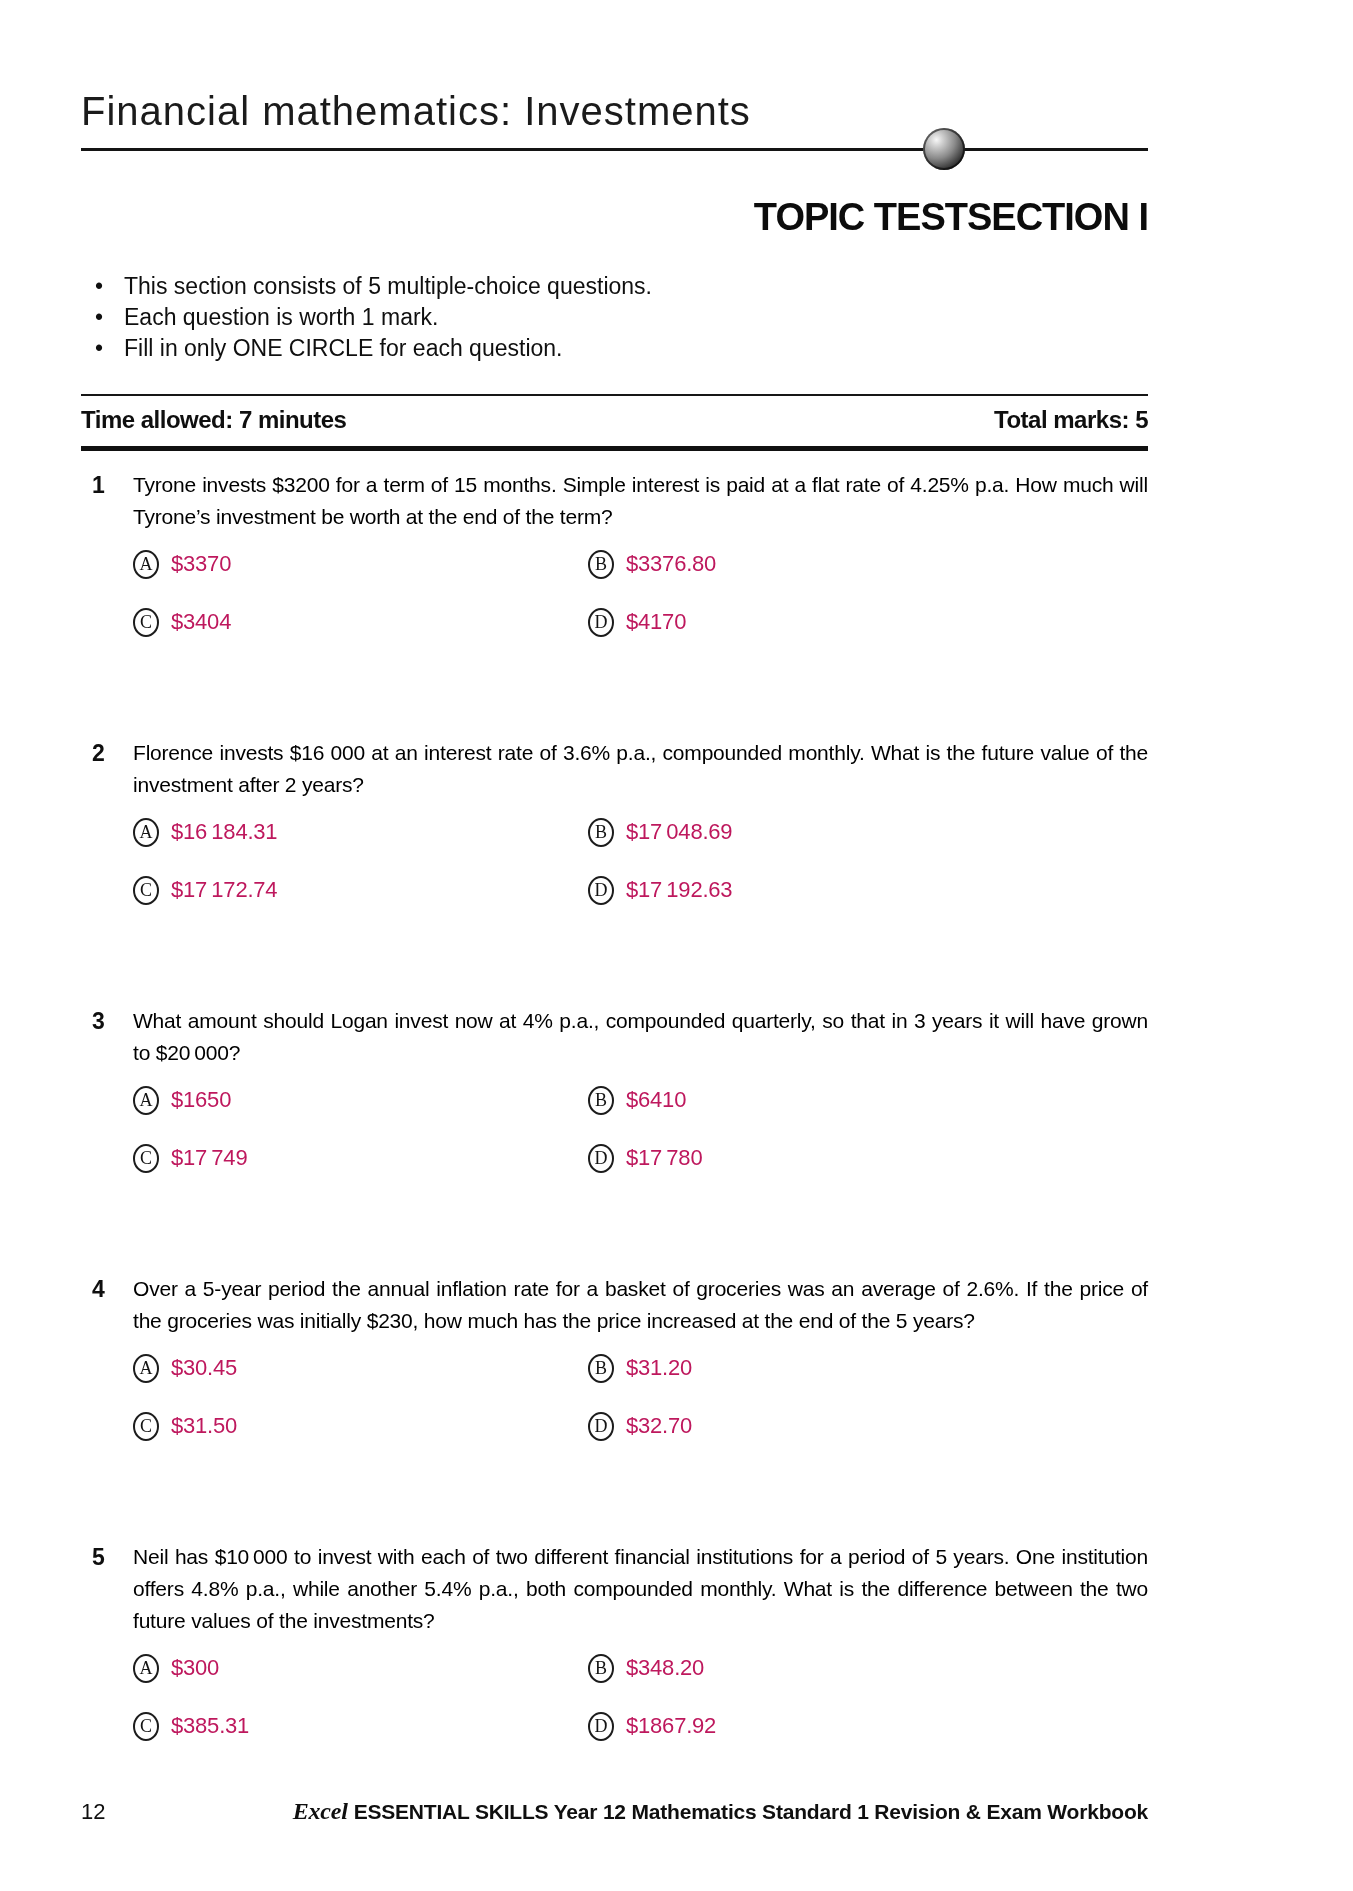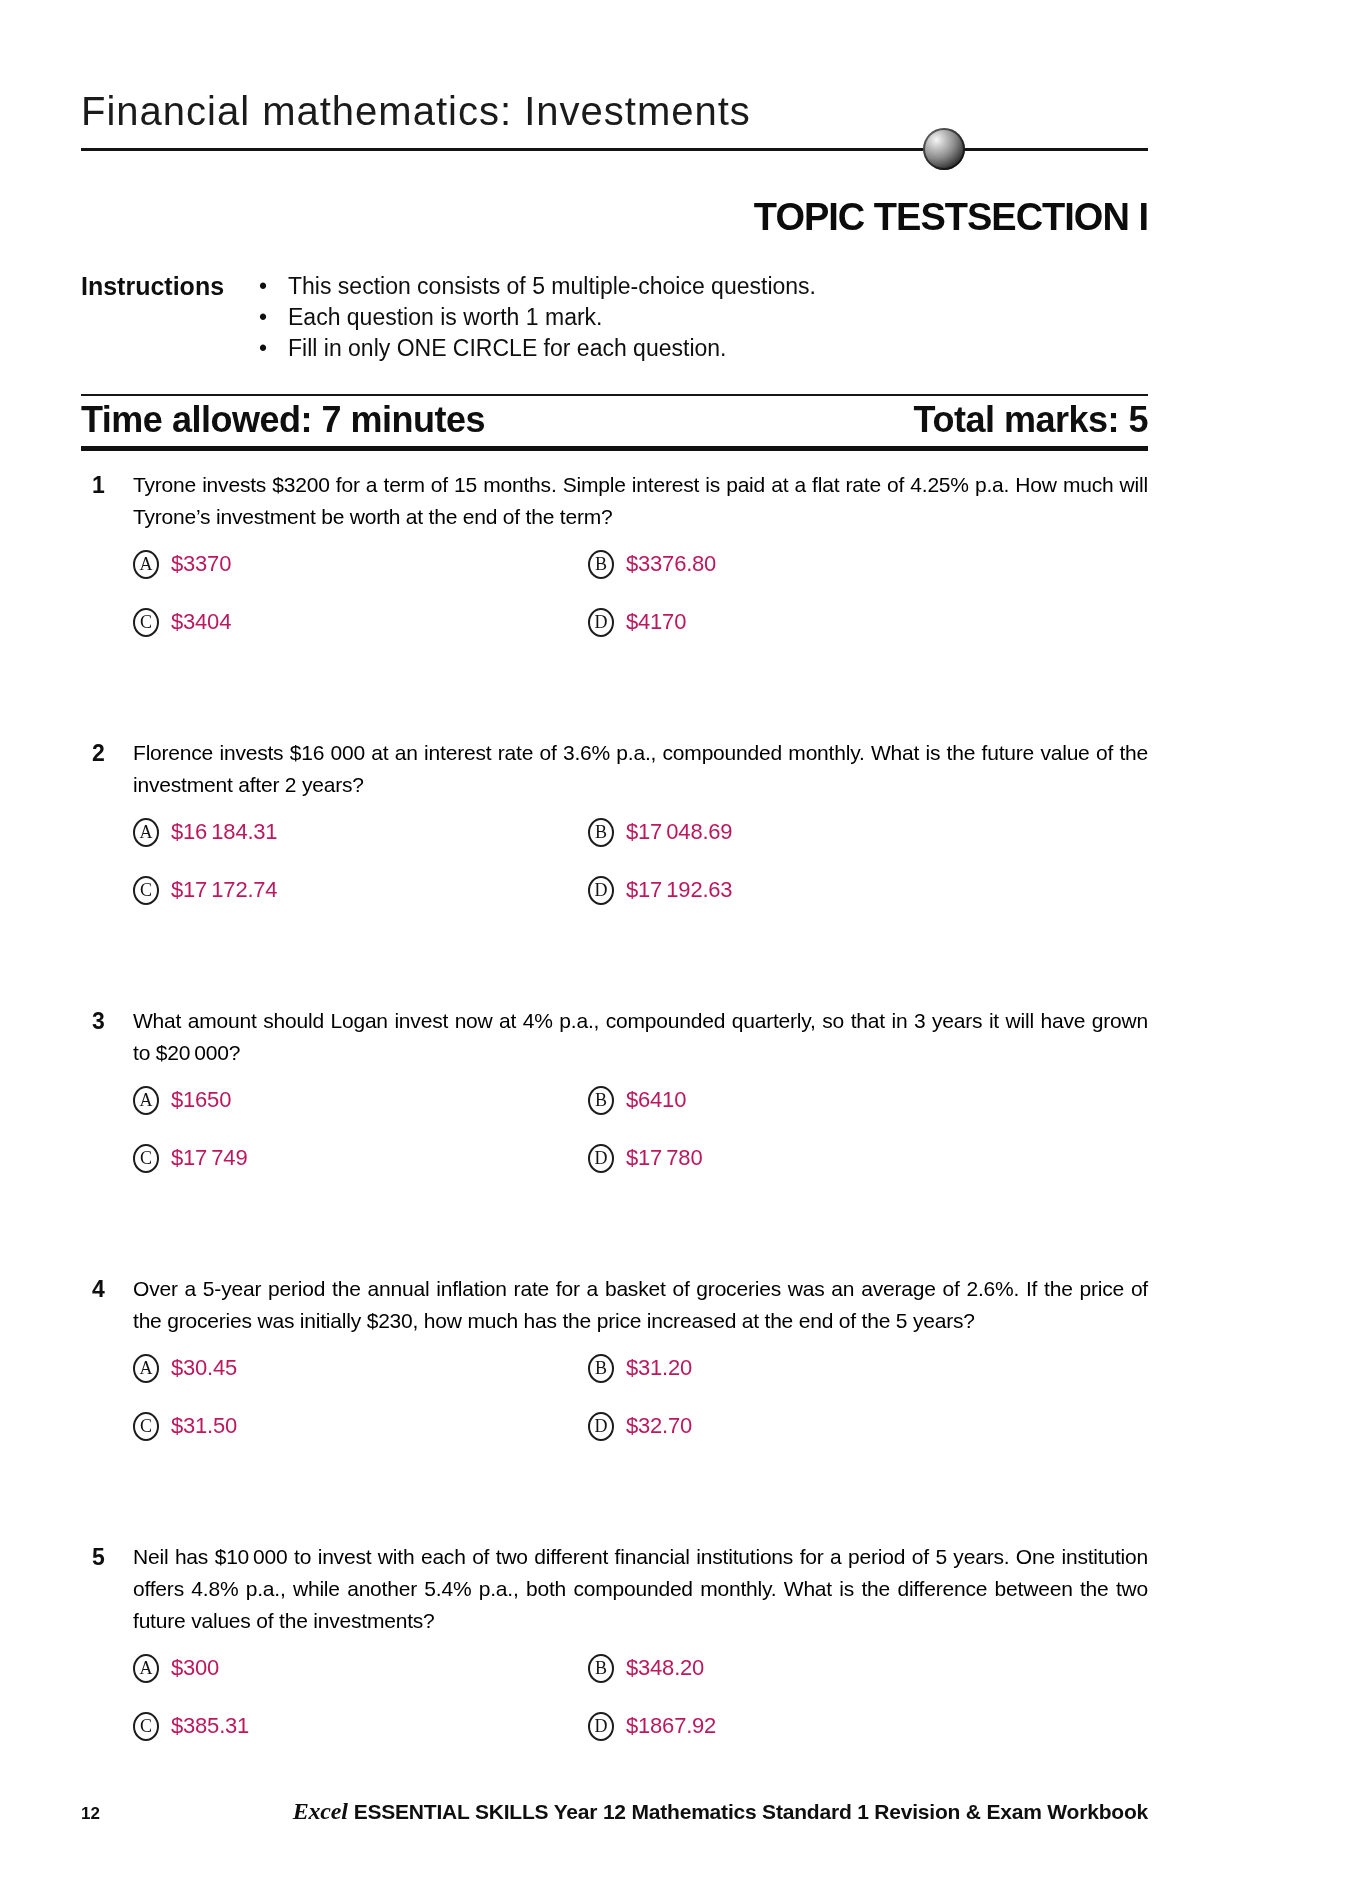--- a/index.html
+++ b/index.html
@@ -77,21 +77,21 @@
 
   
   .meta-row {
     margin-top: 30px;
     border-top: 2px solid #161616;
     border-bottom: 5px solid #111111;
     padding: 8px 0 10px 0;
     display: flex;
     justify-content: space-between;
     align-items: center;
-    font-size: 36px;
+    font-size: 24px;
     font-weight: 800;
     line-height: 32px;
     letter-spacing: -0.5px;
   }
 
   
   .questions { margin-top: 18px; }
   .question {
     display: grid;
     grid-template-columns: 52px 1fr;
@@ -147,21 +147,21 @@
   
   .footer {
     position: absolute;
     top: 1798px;
     left: 81px;
     width: 1067px;
     display: flex;
     justify-content: space-between;
     align-items: baseline;
   }
-  .page-number { font-weight: 700; font-size: 17px; }
+  .page-number { font-weight: 400; font-size: 22px; }
   .footer-right { font-size: 21px; font-weight: 700; letter-spacing: -0.2px; }
   .footer-brand {
     font-family: "Liberation Serif", serif;
     font-style: italic;
     font-weight: 700;
     font-size: 24px;
     margin-right: 6px;
   }
 </style>
 </head>
@@ -174,21 +174,20 @@
     <div class="title-rule">
       <div class="title-ball"></div>
     </div>
 
     <div class="topic-row">
       <div>TOPIC TEST</div>
       <div>SECTION I</div>
     </div>
 
     <div class="instructions">
-      <div class="instructions-label">Instructions</div>
       <div class="instr-list">
         <div class="instr-item">This section consists of 5 multiple-choice questions.</div>
         <div class="instr-item">Each question is worth 1 mark.</div>
         <div class="instr-item">Fill in only ONE CIRCLE for each question.</div>
       </div>
     </div>
 
     <div class="meta-row">
       <div>Time allowed: 7 minutes</div>
       <div>Total marks: 5</div>

